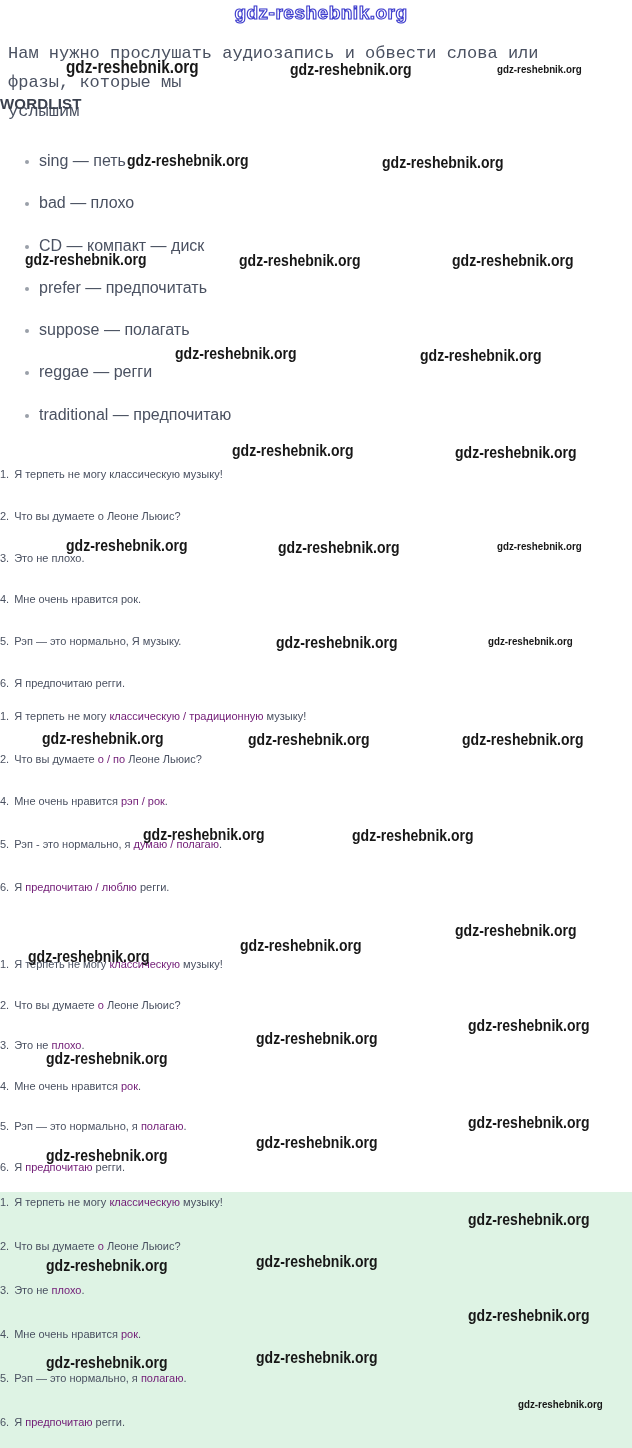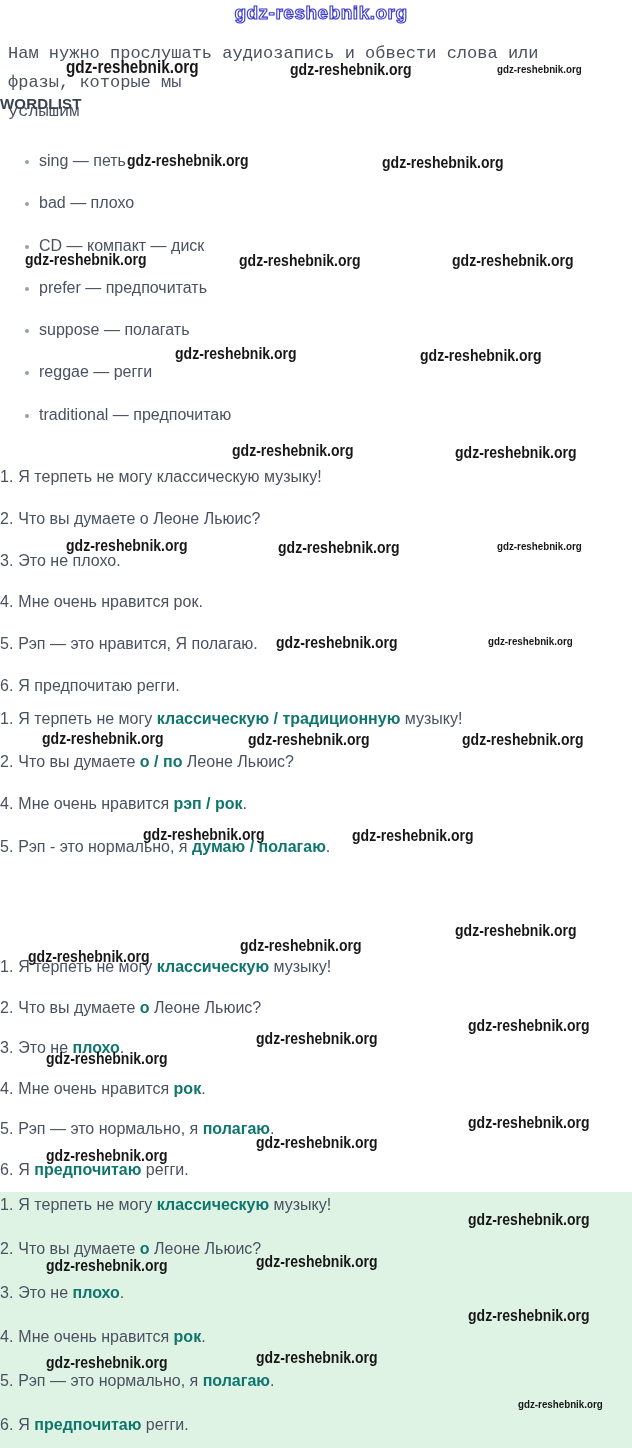--- a/index.html
+++ b/index.html
@@ -30,24 +30,24 @@
   .wordlist{position:absolute;top:146px;left:0;width:632px;margin:6px;padding:0;list-style:none;}
   .wordlist li{
     position:relative;height:42.3px;padding-left:33px;box-sizing:border-box;
     font-size:16px;color:#4a5161;
   }
   .wordlist li::before{
     content:"";position:absolute;left:19px;top:8px;width:4px;height:4px;border-radius:50%;
     background:#9aa0a9;
   }
   
-  .ans{position:absolute;left:0;width:556px;font-size:16px;color:#4a5161;}
+  .ans{position:absolute;left:0;width:556px;font-size:11px;color:#4a5161;}
   .ans .row{display:block;white-space:nowrap;}
   .ans .num{margin-right:5px;}
-  .ans .seg-b{font-weight:700;color:#0f766e;}
+  .ans .seg-b{font-weight:400;color:#701a75;}
   #listA{top:468px;} #listA .row{height:41.8px;}
   #listB{top:710px;} #listB .row{height:42.7px;}
   #listC{top:958px;} #listC .row{height:40.6px;}
   #listD{top:1196px;} #listD .row{height:44px;}
   
   #wmLayer{position:absolute;left:0;top:0;width:632px;height:1448px;z-index:5;pointer-events:none;}
   .wm{
     position:absolute;display:inline-block;white-space:nowrap;
     font-weight:700;color:#171717;letter-spacing:0;
     transform:scaleX(.85);transform-origin:0 50%;
@@ -77,28 +77,29 @@
       <li>suppose — полагать</li>
       <li>reggae — регги</li>
       <li>traditional — предпочитаю</li>
     </ul>
 
   <div class="ans" id="listA">
       <div class="row"><span class="num">1.</span><span>Я терпеть не могу классическую музыку!</span></div>
       <div class="row"><span class="num">2.</span><span>Что вы думаете о Леоне Льюис?</span></div>
       <div class="row"><span class="num">3.</span><span>Это не плохо.</span></div>
       <div class="row"><span class="num">4.</span><span>Мне очень нравится рок.</span></div>
-      <div class="row"><span class="num">5.</span><span>Рэп — это нравится, Я полагаю.</span></div>
+      <div class="row"><span class="num">5.</span><span>Рэп — это нормально, Я музыку.</span></div>
       <div class="row"><span class="num">6.</span><span>Я предпочитаю регги.</span></div>
     </div>
   <div class="ans" id="listB">
       <div class="row"><span class="num">1.</span><span>Я терпеть не могу </span><span class="seg-b">классическую / традиционную</span><span> музыку!</span></div>
       <div class="row"><span class="num">2.</span><span>Что вы думаете </span><span class="seg-b">о / по</span><span> Леоне Льюис?</span></div>
       <div class="row"><span class="num">4.</span><span>Мне очень нравится </span><span class="seg-b">рэп / рок</span><span>.</span></div>
       <div class="row"><span class="num">5.</span><span>Рэп - это нормально, я </span><span class="seg-b">думаю / полагаю</span><span>.</span></div>
+      <div class="row"><span class="num">6.</span><span>Я </span><span class="seg-b">предпочитаю / люблю</span><span> регги.</span></div>
     </div>
   <div class="ans" id="listC">
       <div class="row"><span class="num">1.</span><span>Я терпеть не могу </span><span class="seg-b">классическую</span><span> музыку!</span></div>
       <div class="row"><span class="num">2.</span><span>Что вы думаете </span><span class="seg-b">о</span><span> Леоне Льюис?</span></div>
       <div class="row"><span class="num">3.</span><span>Это не </span><span class="seg-b">плохо</span><span>.</span></div>
       <div class="row"><span class="num">4.</span><span>Мне очень нравится </span><span class="seg-b">рок</span><span>.</span></div>
       <div class="row"><span class="num">5.</span><span>Рэп — это нормально, я </span><span class="seg-b">полагаю</span><span>.</span></div>
       <div class="row"><span class="num">6.</span><span>Я </span><span class="seg-b">предпочитаю</span><span> регги.</span></div>
     </div>
   <div class="ans" id="listD">

